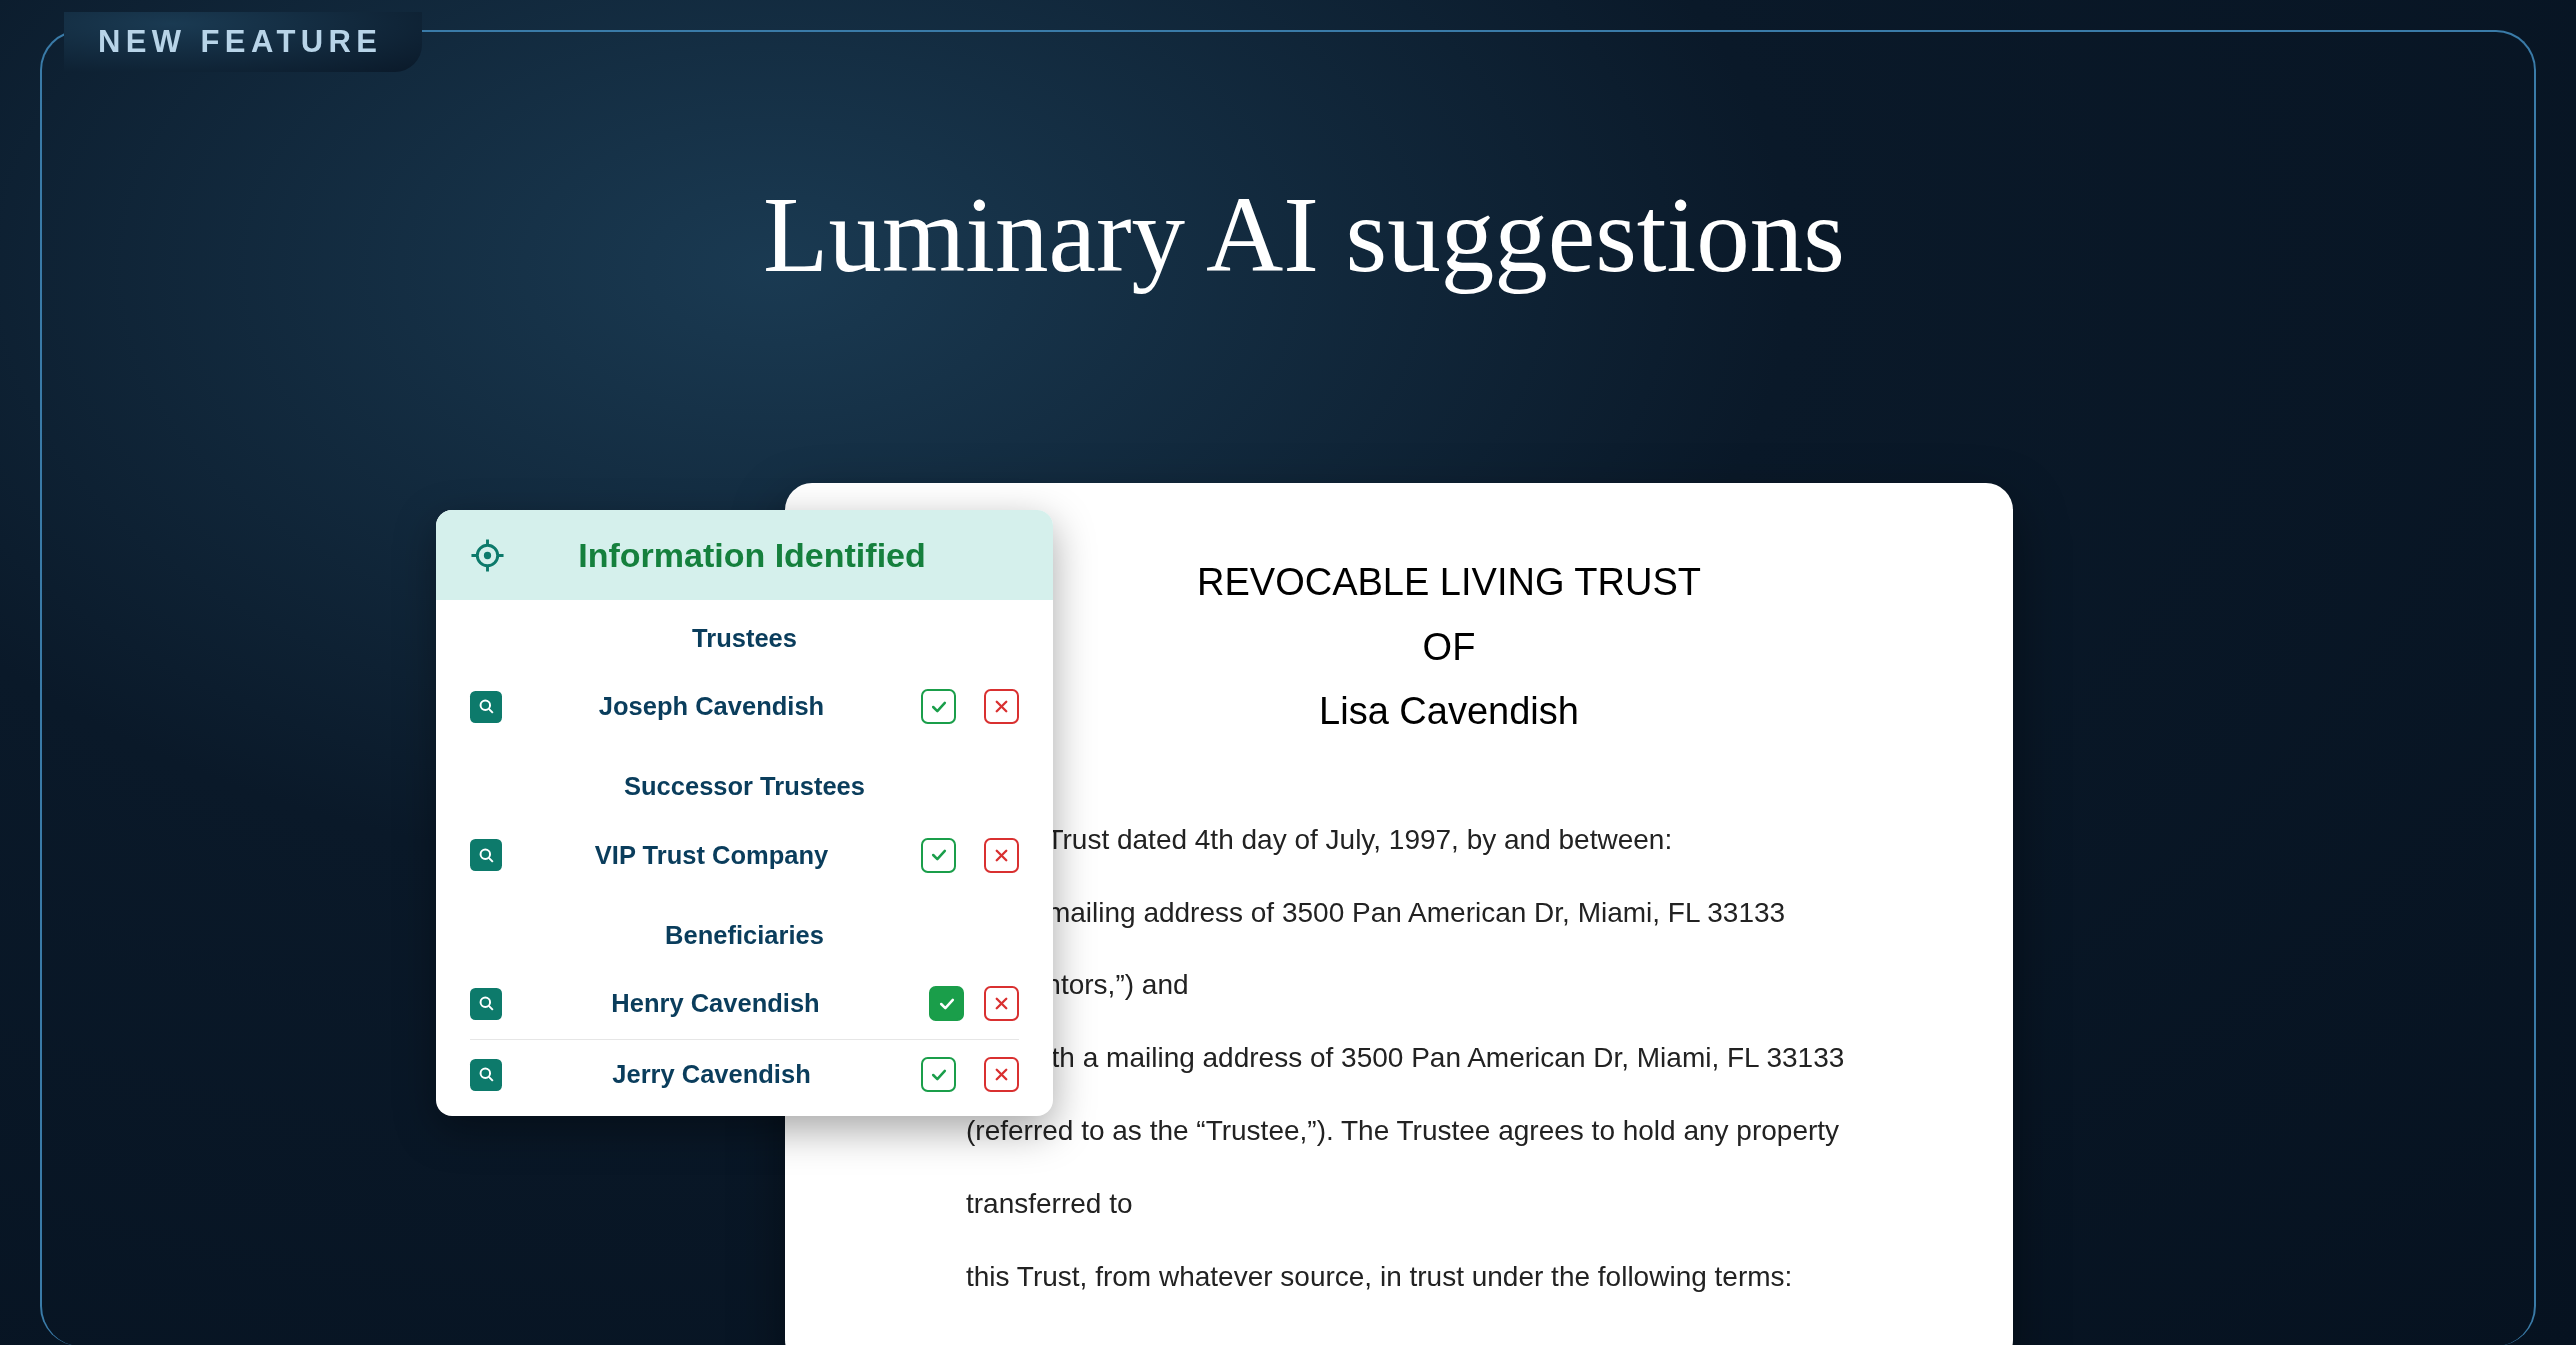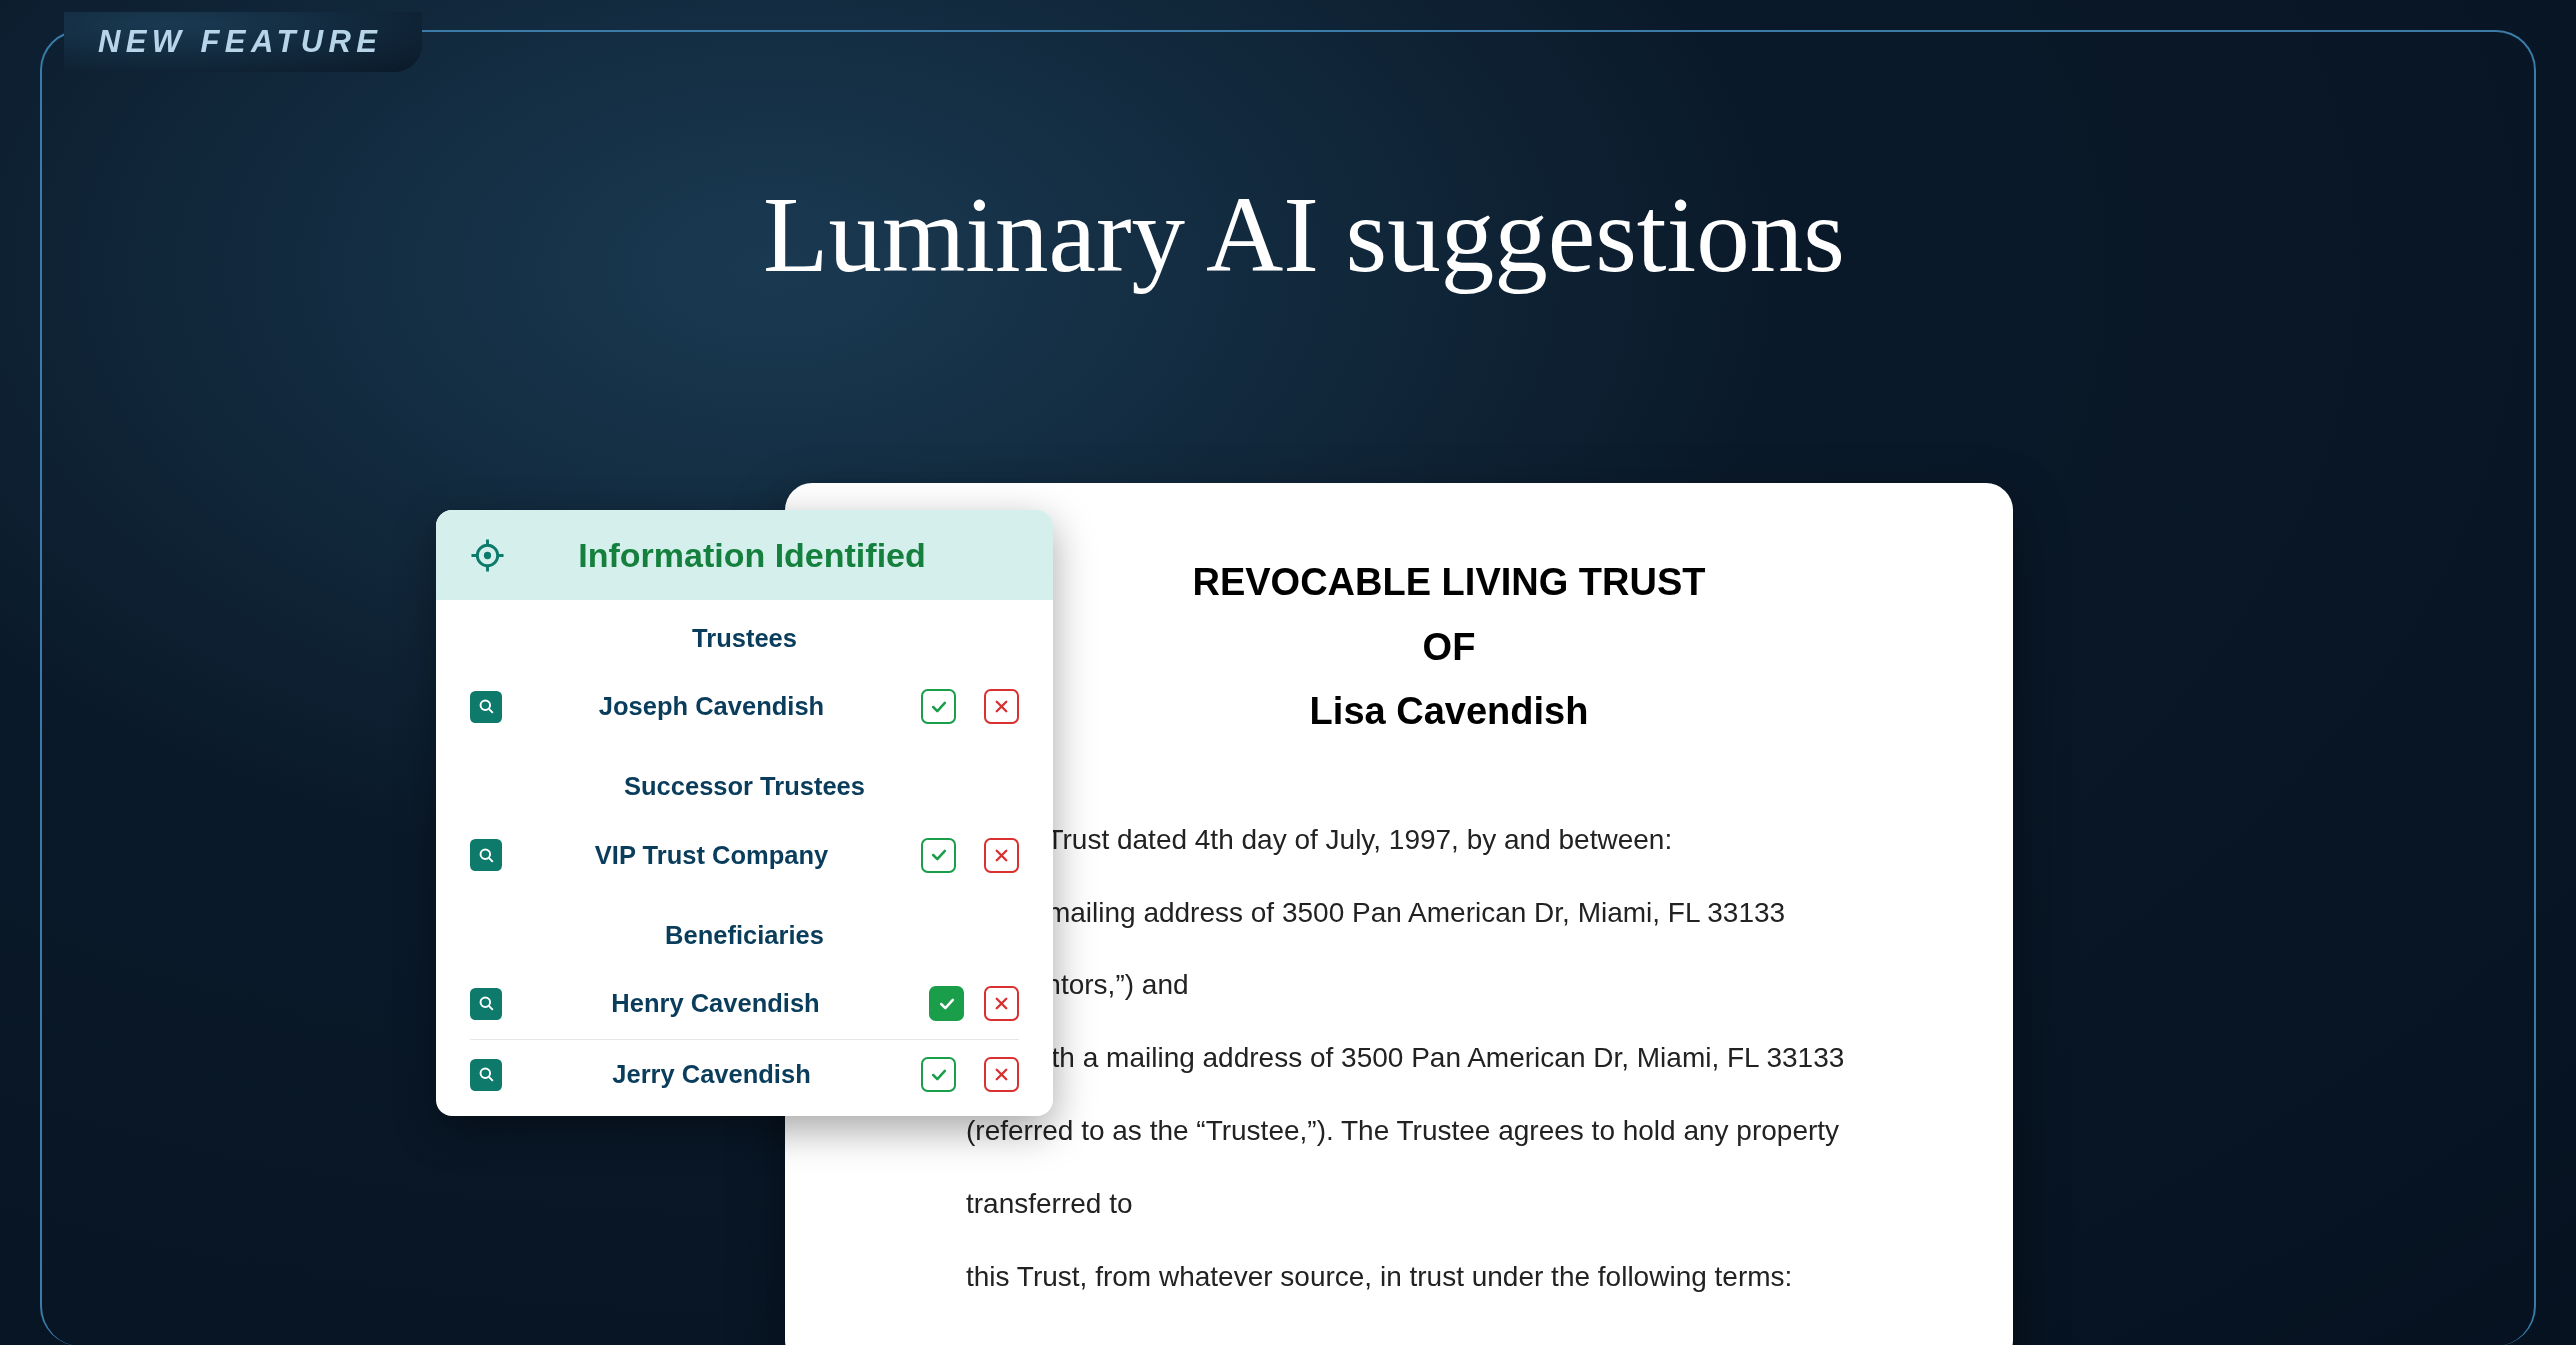--- a/index.html
+++ b/index.html
@@ -22,21 +22,20 @@
     border-bottom: none;
   }
   .badge-notch {
     position: absolute;
     top: 12px;
     left: 64px;
     background: radial-gradient(ellipse at 30% 20%, #1a3a52 0%, #0a1929 100%);
     padding: 12px 40px 12px 34px;
     border-radius: 0 0 27px 0;
     z-index: 10;
-    font-style: italic;
   }
   .badge-text {
     color: #b8d4e8;
     font-size: 31px;
     font-weight: 600;
     letter-spacing: 5.4px;
   }
   .main-title {
     position: absolute;
     top: 174px;
@@ -54,21 +53,21 @@
     top: 483px;
     left: 785px;
     width: 1228px;
     background: #ffffff;
     border-radius: 27px;
     padding: 67px 81px 54px 181px;
     box-shadow: 0 20px 54px rgba(0,0,0,0.4);
   }
   .doc-title {
     font-family: Arial, sans-serif;
-    font-weight: 700;
+    font-weight: 400;
     font-size: 38px;
     text-align: center;
     color: #000;
     line-height: 1.7;
     margin-bottom: 60px;
   }
   .doc-title .line { display: block; }
   .doc-body {
     font-family: Arial, sans-serif;
     font-size: 28px;

